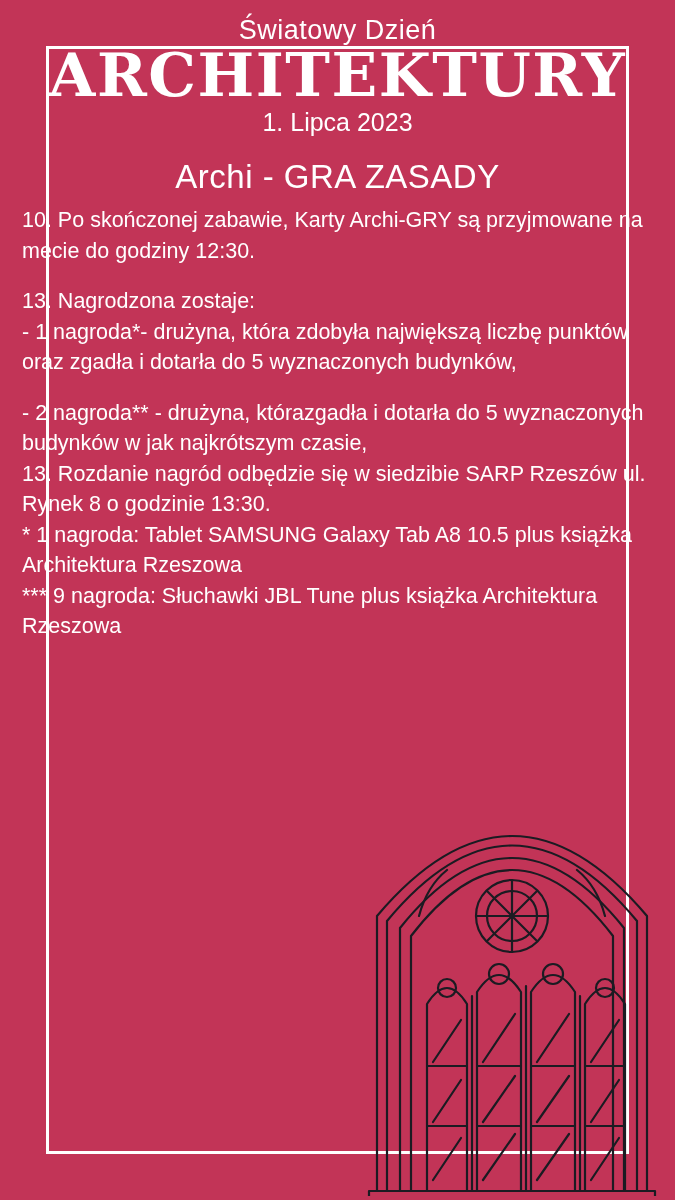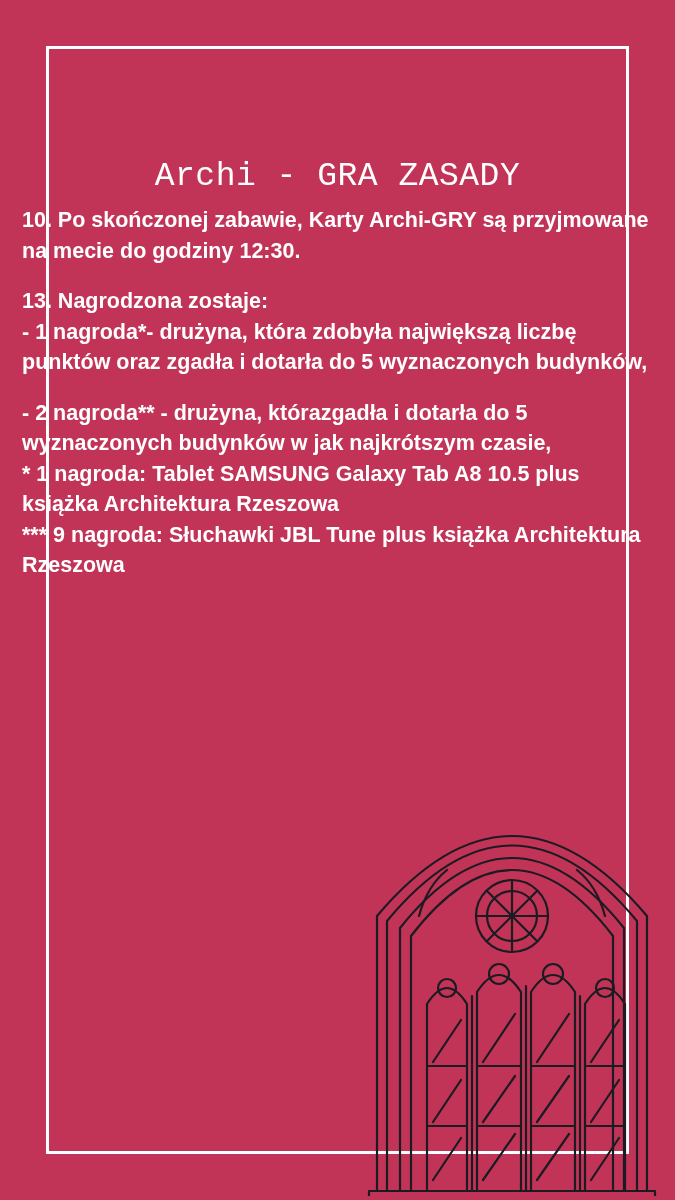--- a/index.html
+++ b/index.html
@@ -60,36 +60,34 @@
   
   .section-title {
     position: absolute;
     left: 0;
     right: 0;
     top: 158px;
     text-align: center;
     color: #ffffff;
     font-size: 33px;
     letter-spacing: 0.5px;
-    font-family: Liberation Mono, monospace;
   }
   
   .body-text {
     position: absolute;
     left: 22px;
     right: 22px;
     top: 205px;
     color: #ffffff;
     font-size: 21.5px;
     line-height: 1.42;
     z-index: 3;
   }
   .body-text p {
     margin: 4px 0 0 0;
-    font-weight: bold;
   }
   .body-text p.gap {
     margin-top: 20px;
   }
   .body-text p.tight {
     margin-top: 0;
   }
   
   .window-art {
     position: absolute;
@@ -138,25 +136,31 @@
     <path d="M66 296 L94 254 M66 356 L94 314 M66 414 L94 372"></path>
     <path d="M116 296 L148 248 M116 356 L148 310 M116 414 L148 368"></path>
     <path d="M170 296 L202 248 M170 356 L202 310 M170 414 L202 368"></path>
     <path d="M224 296 L252 254 M224 356 L252 314 M224 414 L252 372"></path>
 
     <path d="M2 425 L288 425 M2 425 L2 430 M288 425 L288 430"></path>
 
     <path d="M52 150 Q60 120 80 104 M238 150 Q230 120 210 104"></path>
   </svg>
 
+  <div class="header">
+    <p class="kicker">Światowy Dzień</p>
+    <p class="maintitle">ARCHITEKTURY</p>
+    <p class="datetxt">1. Lipca 2023</p>
+  </div>
 
   <div class="section-title">Archi - GRA ZASADY</div>
 
   <div class="body-text">
     <p class="tight">10. Po skończonej zabawie, Karty Archi-GRY są przyjmowane na mecie do godziny 12:30.</p>
     <p class="gap">13. Nagrodzona zostaje:</p>
     <p class="tight"> - 1 nagroda*- drużyna, która zdobyła największą liczbę punktów oraz zgadła i dotarła do 5 wyznaczonych budynków,</p>
     <p class="gap"> - 2 nagroda** - drużyna, którazgadła i dotarła do 5 wyznaczonych budynków w jak najkrótszym czasie,</p>
+    <p class="tight">13. Rozdanie nagród odbędzie się w siedzibie SARP Rzeszów ul. Rynek 8 o godzinie 13:30.</p>
     <p class="tight">*  1 nagroda: Tablet SAMSUNG Galaxy Tab A8 10.5 plus książka Architektura Rzeszowa</p>
     <p class="tight">*** 9 nagroda: Słuchawki JBL Tune plus książka Architektura Rzeszowa</p>
   </div>
 
 </div>
 
 </body></html>

